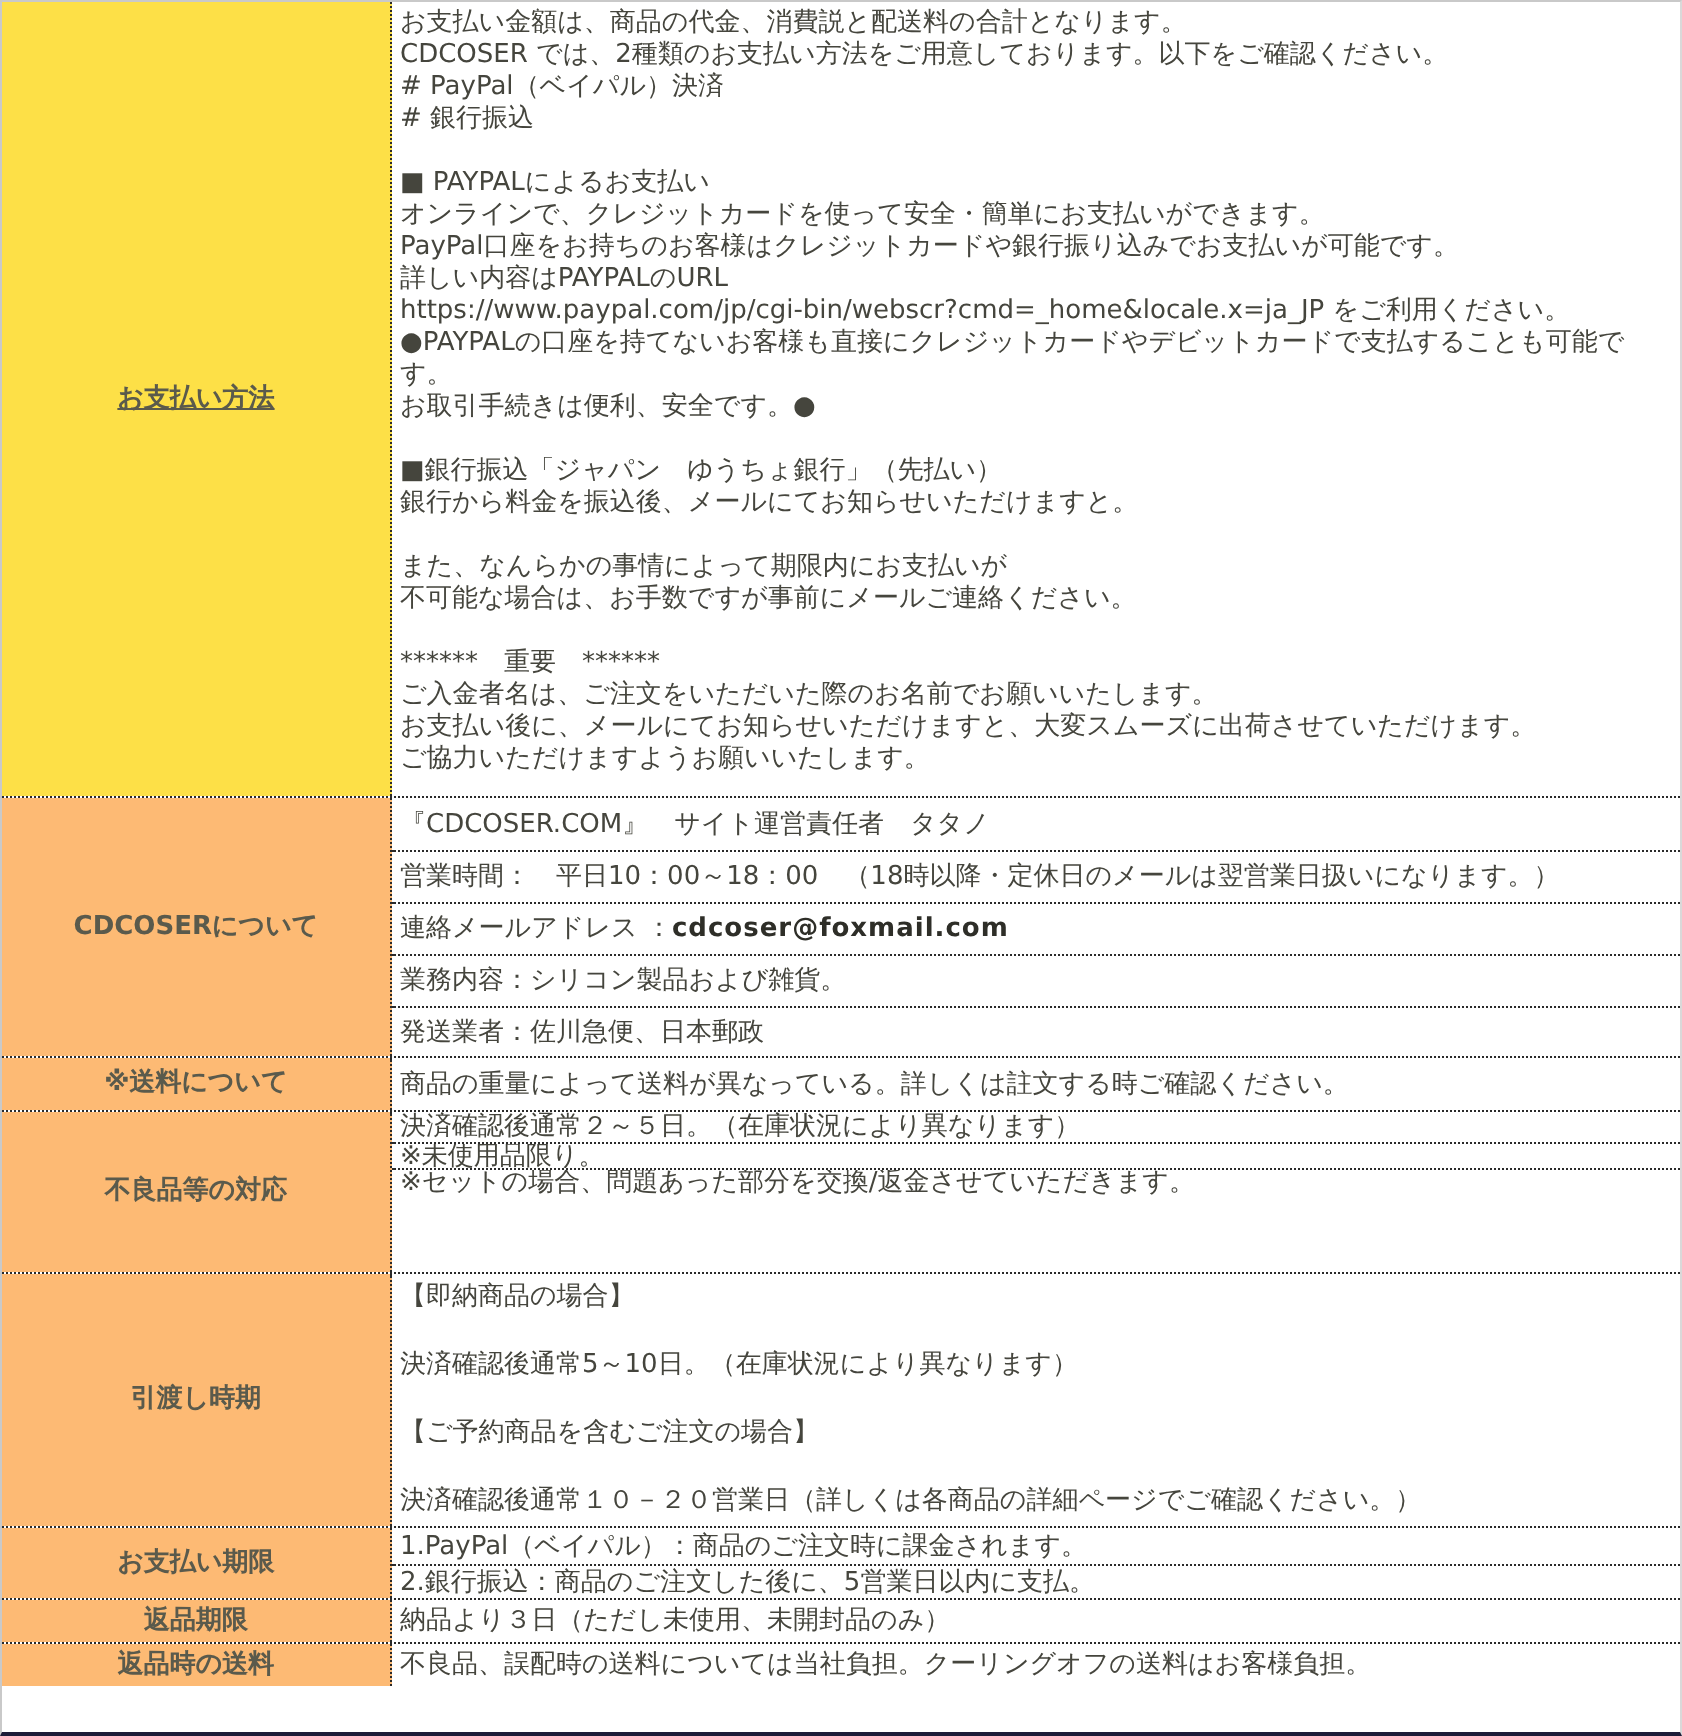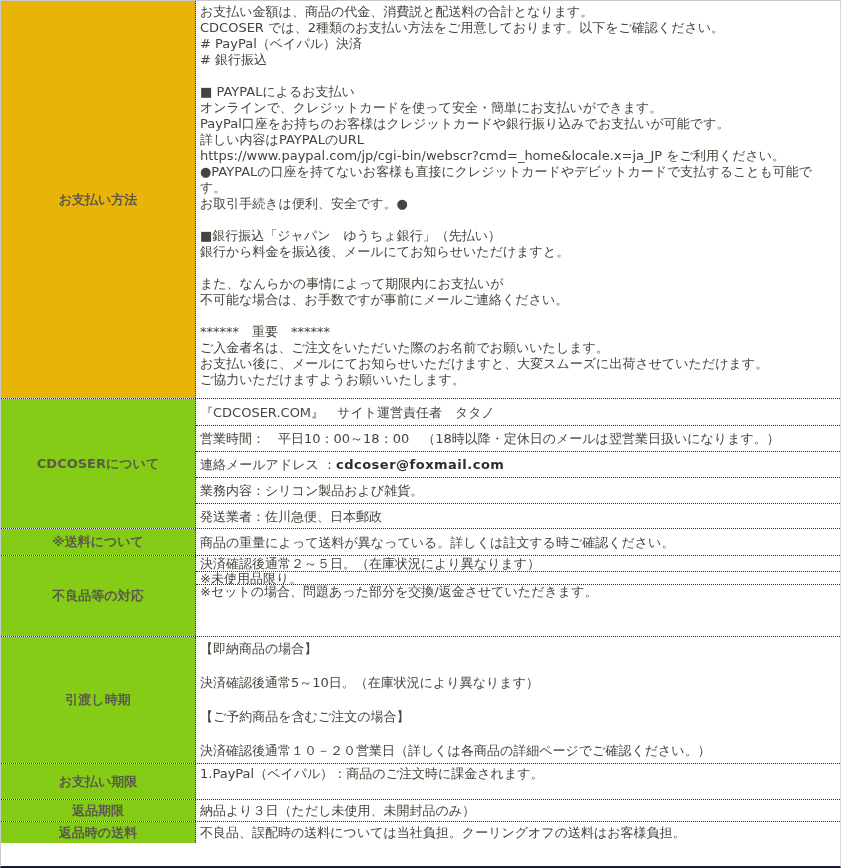--- a/index.html
+++ b/index.html
@@ -13,25 +13,25 @@
     border-top:1px solid #c9c9c9;
     border-left:1px solid #c9c9c9;
     border-right:1px solid #d9d9d9;
     border-bottom:2px solid #1c1c38;
   }
   .row{display:flex;box-sizing:border-box;border-top:1px dotted #2a2a2a;}
   .row:first-child{border-top:none;}
   .hcell{
     flex:0 0 195px;width:195px;box-sizing:border-box;
     display:flex;align-items:center;justify-content:center;
-    background:#84cc16;color:#5a5a4c;font-weight:bold;
+    background:#fdba74;color:#5a5a4c;font-weight:bold;
     text-align:center;padding:2px;line-height:16px;
     border-right:1px dotted #2a2a2a;
   }
-  .row-payment .hcell{background:#eab308;}
+  .row-payment .hcell{background:#fde047;text-decoration:underline;}
   .ccell{flex:1;box-sizing:border-box;overflow:hidden;}
   .ccell.pad{padding:3px 3px 2px 4px;line-height:16px;}
   .ccell.subs{display:flex;flex-direction:column;padding:0;}
   .subrow{
     box-sizing:border-box;border-top:1px dotted #2a2a2a;
     padding:1px 3px 1px 4px;display:flex;align-items:center;
     line-height:15px;overflow:hidden;
   }
   .subrow:first-child{border-top:none;}
   .line{min-height:16px;white-space:pre-wrap;}
@@ -131,20 +131,21 @@
       <div class="line">【ご予約商品を含むご注文の場合】</div>
       <div class="line"></div>
       <div class="line">決済確認後通常１０－２０営業日（詳しくは各商品の詳細ページでご確認ください。）</div>
     </div>
   </div>
 
   <div class="row row-deadline">
     <div class="hcell">お支払い期限</div>
     <div class="ccell subs">
       <div class="subrow sub-18">1.PayPal（ベイパル）：商品のご注文時に課金されます。</div>
+      <div class="subrow sub-17">2.銀行振込：商品のご注文した後に、5営業日以内に支払。</div>
     </div>
   </div>
 
   <div class="row row-returnlimit">
     <div class="hcell">返品期限</div>
     <div class="ccell cell-single">納品より３日（ただし未使用、未開封品のみ）</div>
   </div>
 
   <div class="row row-returnfee">
     <div class="hcell">返品時の送料</div>

